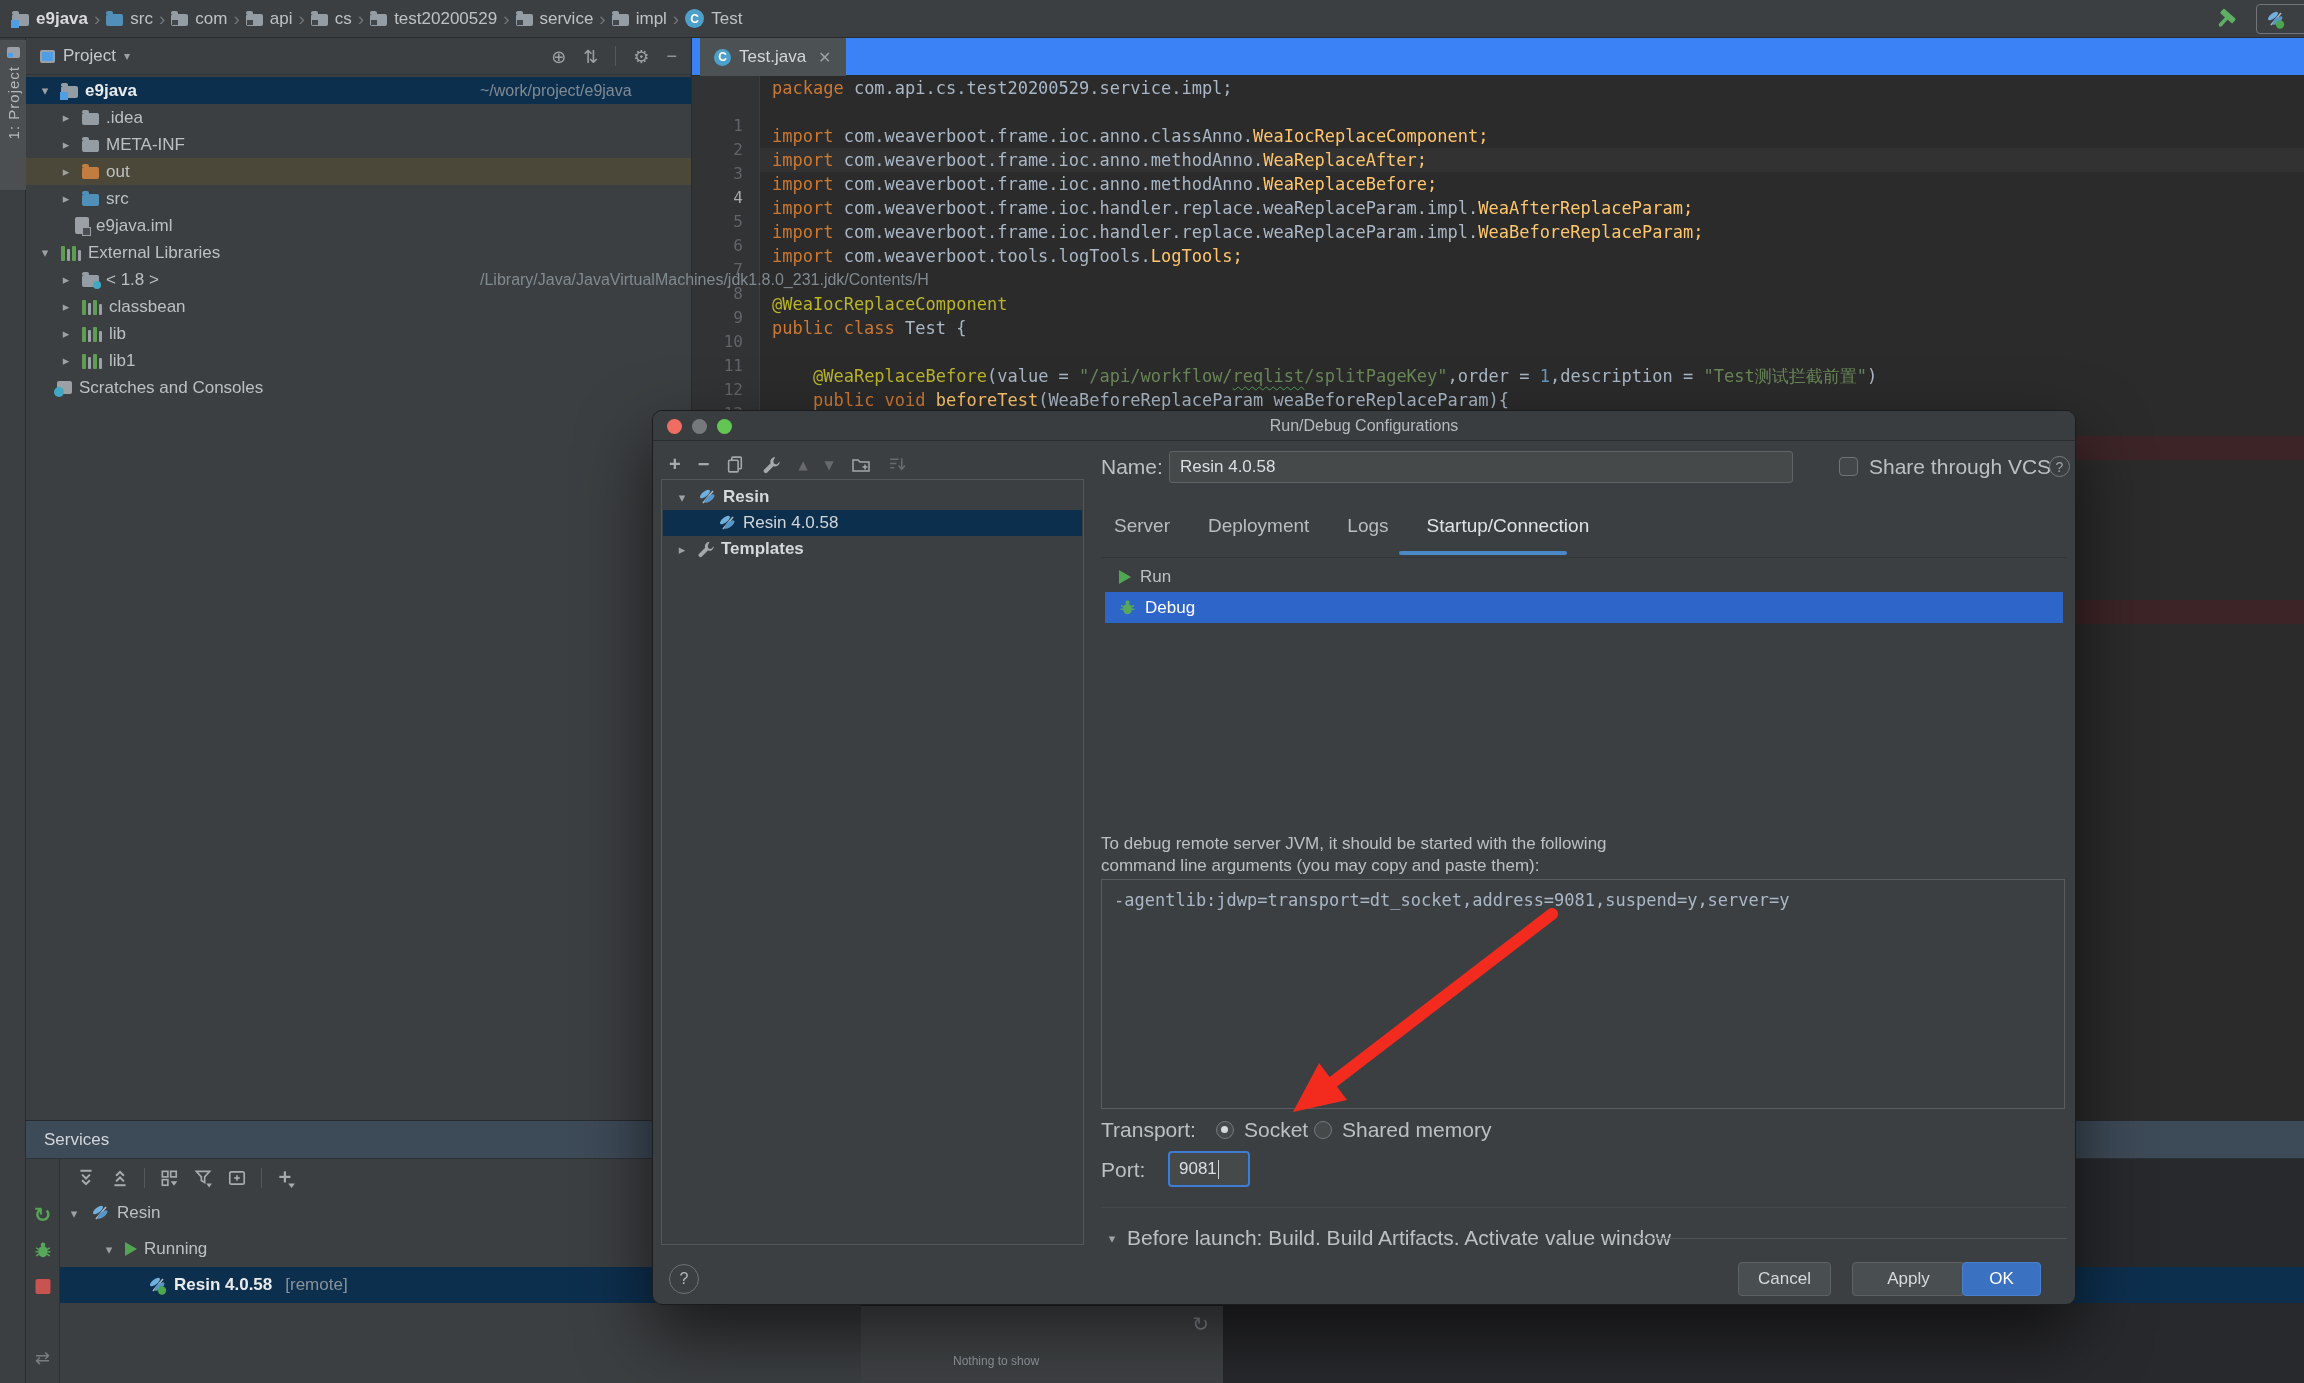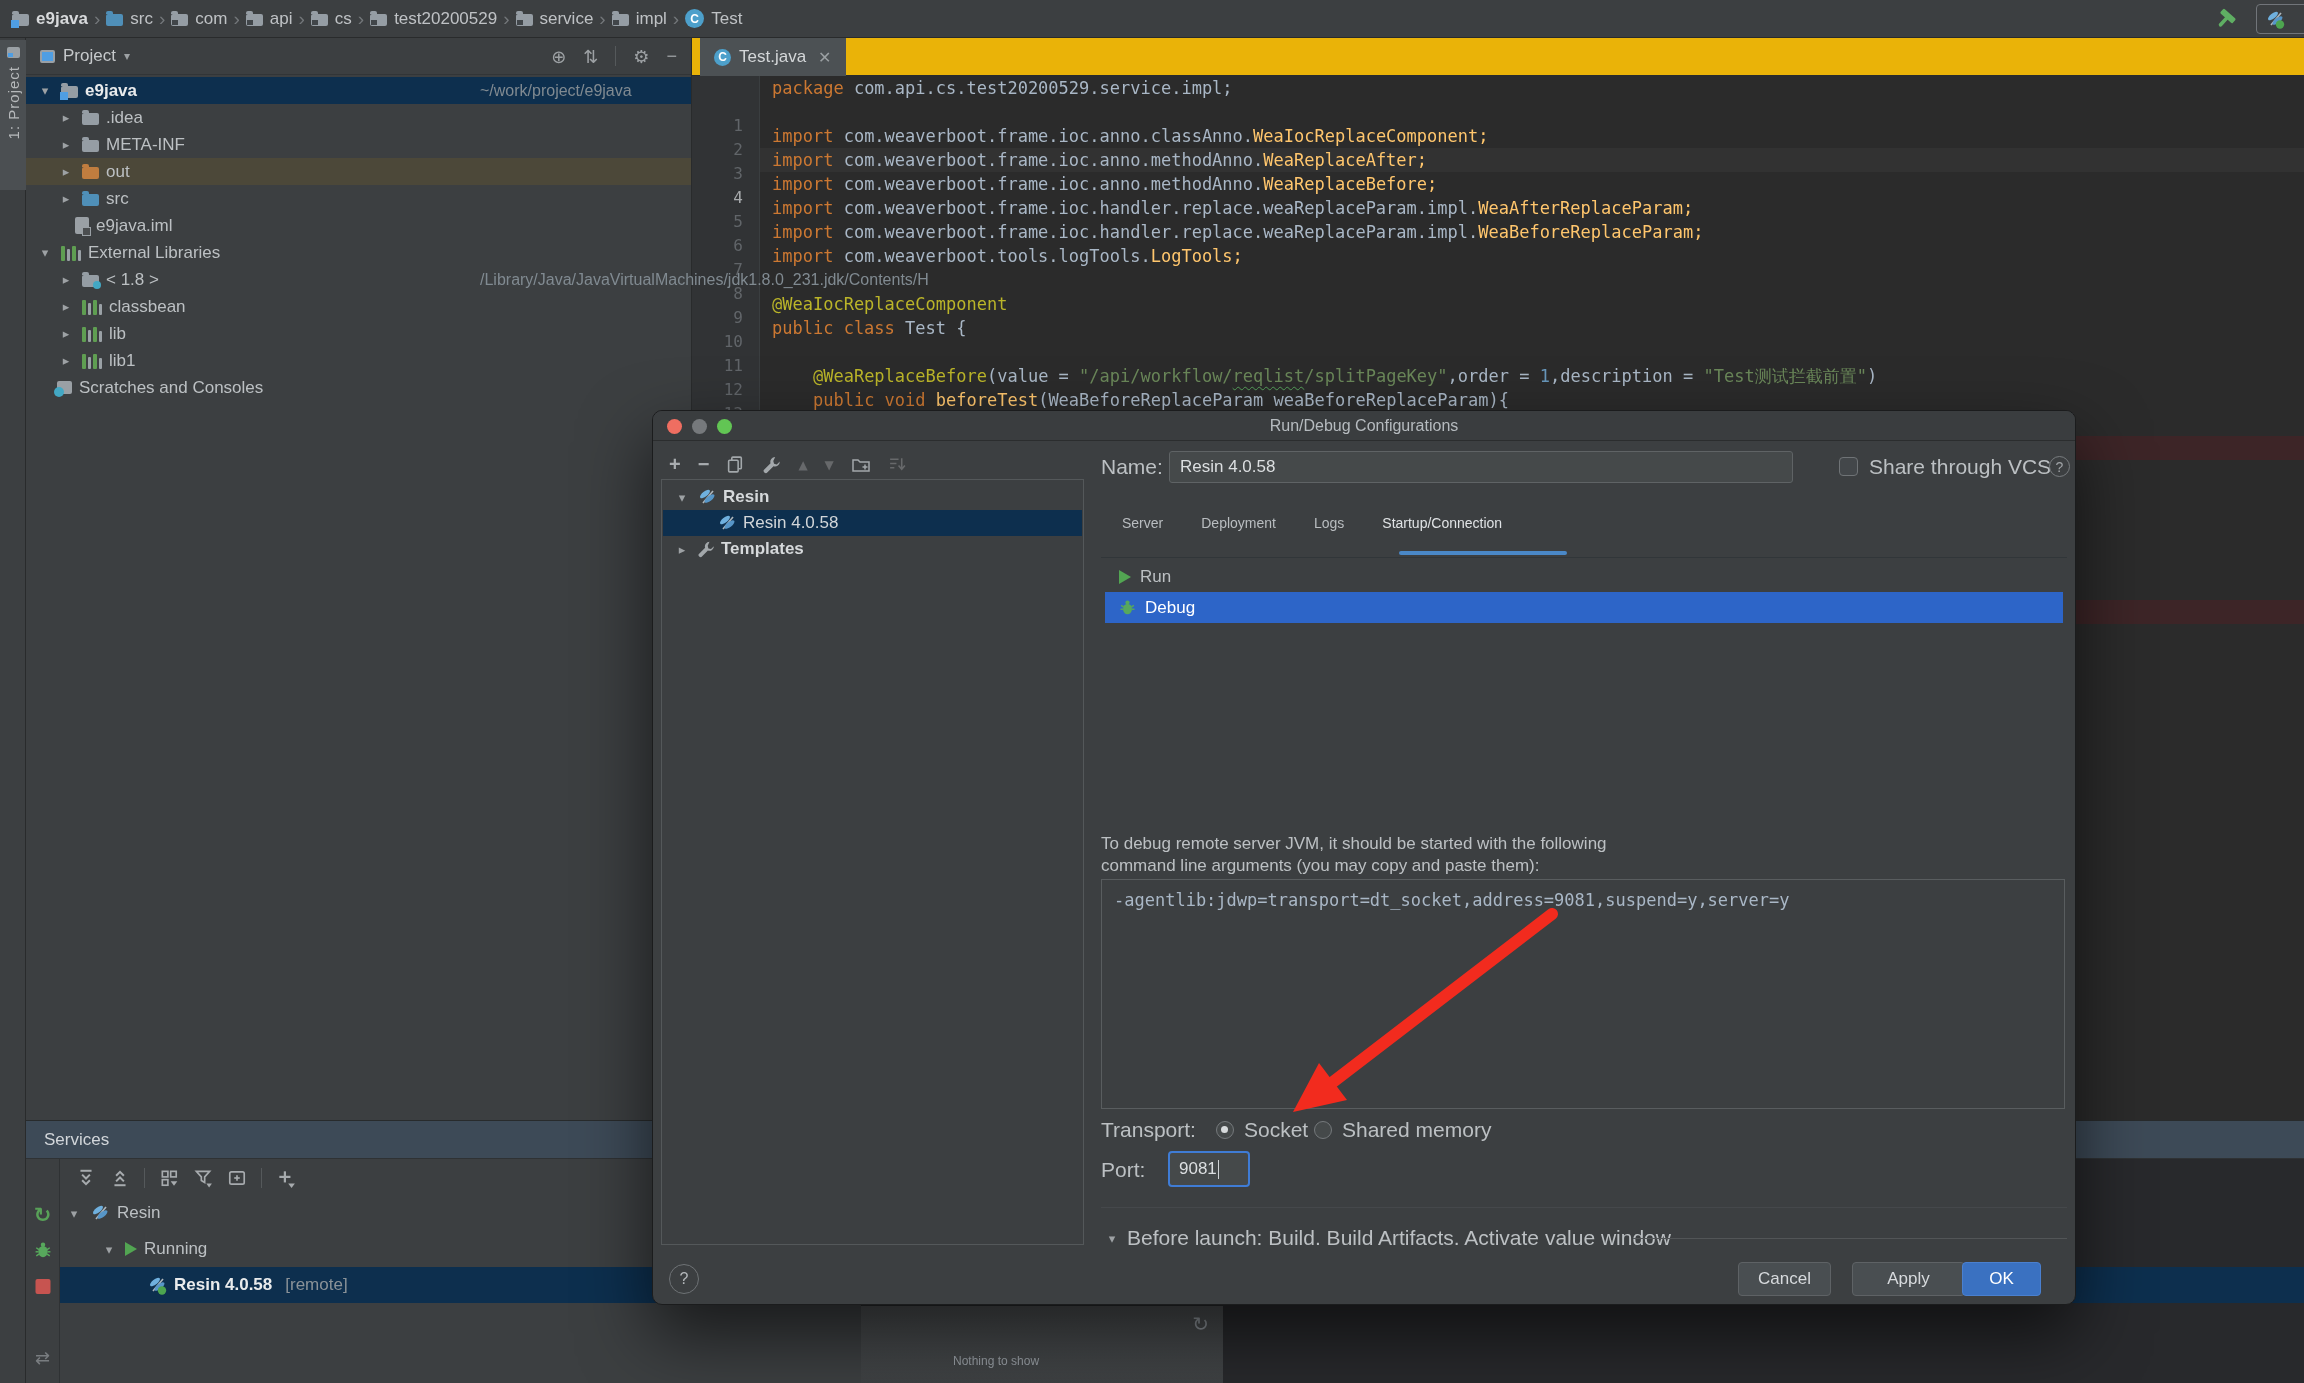--- a/index.html
+++ b/index.html
@@ -63,21 +63,21 @@
   .prow .hint { color:#808a91; font-size:16px; margin-left:6px; white-space:nowrap; overflow:hidden; }
   .prow.lvl0 { padding-left:10px; }
   .prow.lvl1 { padding-left:31px; }
   .prow.lvl1b { padding-left:49px; }
   .prow.sel { background:#0d2f4e; }
   .prow.sel .lbl { color:#e9ebec; font-weight:bold; }
   .prow.hov { background:#4c4839; }
 
   
   .editor { position:absolute; left:692px; top:38px; width:1612px; height:1082px; background:#2b2b2b; }
-  .tabbar { position:absolute; top:0; left:0; right:0; height:38px; background:#eab308; border-bottom:1px solid #282b2c; }
+  .tabbar { position:absolute; top:0; left:0; right:0; height:38px; background:#3b82f6; border-bottom:1px solid #282b2c; }
   .tab { position:absolute; left:8px; top:0; height:38px; background:#4c5154; display:flex; align-items:center;
          gap:8px; padding:0 14px; font-size:17px; color:#d4d7d9; }
   .tab .close { color:#9ba0a3; font-size:16px; margin-left:4px; }
   .gutter { position:absolute; top:38px; left:0; width:68px; bottom:0; background:#313335; border-right:1px solid #3a3e40; }
   .gnum { position:absolute; right:16px; width:40px; text-align:right; font-family:"DejaVu Sans Mono",monospace;
           font-size:16px; line-height:24px; color:#616569; }
   .gnum.cur { color:#a6a9ab; }
   .caretline { position:absolute; left:0; right:0; height:24px; background:#323232; }
   .errline { position:absolute; left:69px; right:0; height:24px; background:#3d2527; }
   .cl { position:absolute; left:80px; font-family:"DejaVu Sans Mono",monospace; font-size:17px; line-height:24px;
@@ -114,21 +114,21 @@
   .light { width:15px; height:15px; border-radius:50%; }
   .light.red { background:#ef6e61; } .light.gray { background:#76797c; } .light.green { background:#62c554; }
   .dlg-toolbar { position:absolute; left:16px; top:42px; display:flex; align-items:center; gap:17px; color:#a8acaf; font-size:20px; }
   .dlg-toolbar .dim { color:#67696b; font-size:12px; }
   .dlg-label { font-size:21px; color:#bcc0c3; }
   .field { background:#45494a; border:1px solid #5f6365; border-radius:3px; color:#dcdfe1; font-size:17px; }
   .dlg-tree { position:absolute; left:8px; top:68px; width:423px; height:766px; border:1px solid #54585a; background:#3c3f41; }
   .dtrow { position:absolute; left:1px; right:1px; height:26px; display:flex; align-items:center; font-size:17px; gap:6px; }
   .dtrow .b { font-weight:bold; color:#d6d9db; }
   .dtrow.sel { background:#0d2f4e; color:#d2d6d9; }
-  .dlg-tabs { position:absolute; left:461px; top:104px; display:flex; gap:38px; font-size:14px; color:#b9bdc0;margin-left:8px; }
+  .dlg-tabs { position:absolute; left:461px; top:104px; display:flex; gap:38px; font-size:19px; color:#b9bdc0; }
   .dlg-tab.active { color:#e0e3e5; }
   .tab-underline { position:absolute; left:746px; top:140px; width:168px; height:4px; background:#4a88c7; border-radius:2px; }
   .content-topline { position:absolute; left:448px; top:146px; width:966px; height:1px; background:#313639; }
   .mode-row { position:absolute; height:31px; display:flex; align-items:center; gap:9px; font-size:17px; color:#bcc0c3; }
   .mode-row.sel { background:#2d65c8; color:#ffffff; }
   .hint { position:absolute; left:448px; font-size:17px; color:#bcc0c3; }
   .argbox { position:absolute; left:448px; top:468px; width:964px; height:230px; border:1px solid #595d5f; }
   .argbox .argtext { padding:10px 12px; font-family:"DejaVu Sans Mono",monospace; font-size:17px; color:#a9b7c6; }
   .radio { width:18px; height:18px; border-radius:50%; border:1.5px solid #75797c; background:#45494a; position:relative; flex:none; }
   .radio.on::after { content:""; position:absolute; left:4px; top:4px; width:7px; height:7px; border-radius:50%; background:#d7dadc; }

